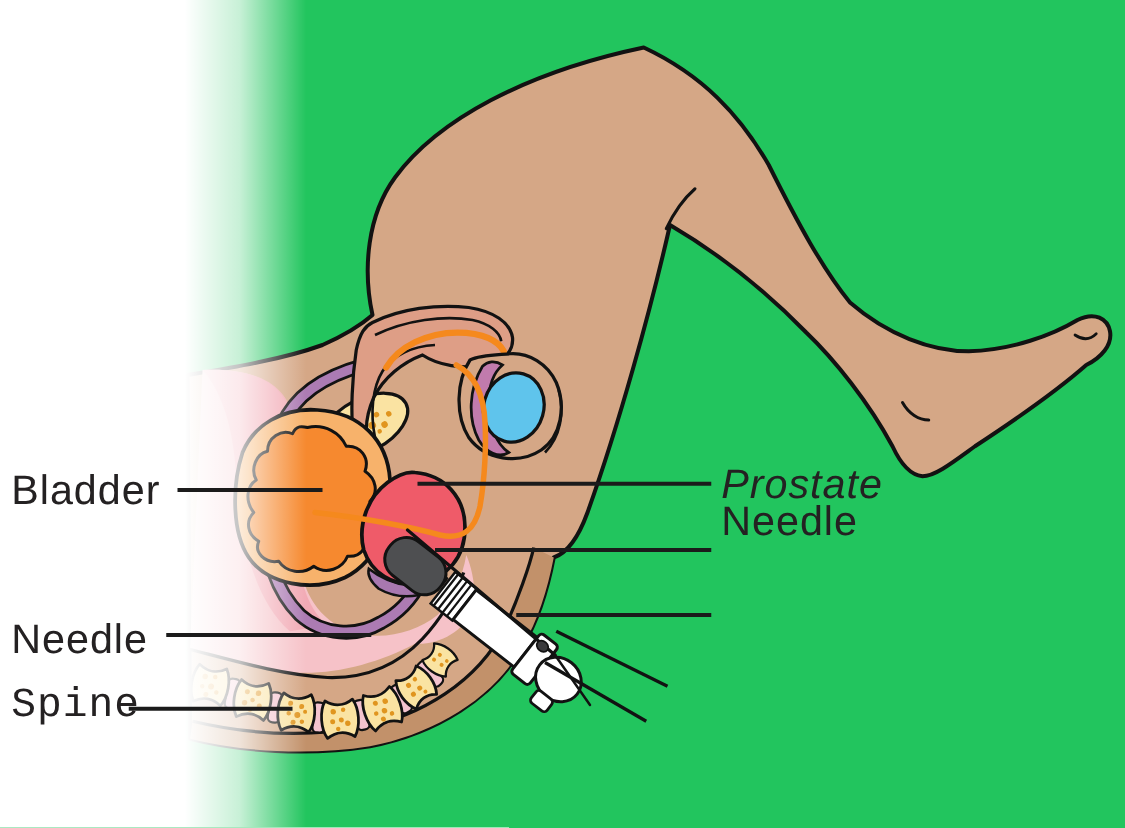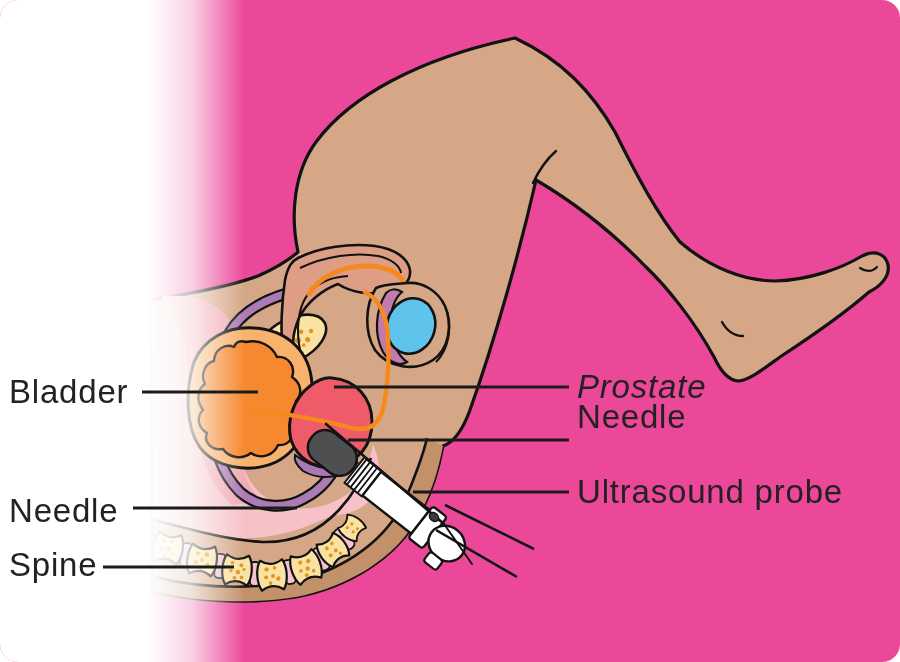--- a/index.html
+++ b/index.html
@@ -1,19 +1,18 @@
 <!DOCTYPE html>
 <html style="--c-label_text: #242122; --c-leader_line: #1b1b1b; --c-outline: #121212; --c-skin: #D5A786; --c-skin_shadow: #C2916A; --c-rectum_pink: #F6C2C8; --c-rectum_pink_deep: #F2A7B3; --c-bladder_wall: #F7B26B; --c-bladder: #F6892F; --c-prostate: #EF5B69; --c-prostate_duct: #A878B0; --c-bone: #FAE3A2; --c-bone_speckle: #E0951F; --c-disc: #F4C3CF; --c-testicle: #5FC4EC; --c-epididymis: #C17BAD; --c-duct_purple: #AC7BB3; --c-urethra_orange: #F5891D; --c-penis_skin: #DE9E86; --c-probe_gray: #4E4F51; --c-probe_white: #FFFFFF;"><head>
 <meta charset="utf-8">
 <style>
   html,body{margin:0;padding:0;background:#fff;}
   .stage{
-    position:relative;width:900px;height:662px;overflow:hidden;background:#ec4899;
+    position:relative;width:900px;height:662px;overflow:hidden;background:#22c55e;
     font-family:"Liberation Sans",sans-serif;
-    border-radius:18px;
   }
   .stage svg{position:absolute;left:0;top:0;}
   .label{
     position:absolute;
     font:400 33px/34px "Liberation Sans",sans-serif;
     letter-spacing:0.8px;
     color:var(--c-label_text,#242122);
     white-space:nowrap;
     user-select:none;
   }
@@ -283,18 +282,17 @@
     <line x1="133" y1="508" x2="297" y2="508"></line>
     <line x1="103" y1="567" x2="234" y2="567"></line>
     <line x1="334" y1="387" x2="569" y2="387"></line>
     <line x1="348" y1="440" x2="569" y2="440"></line>
     <line x1="413" y1="492" x2="569" y2="492"></line>
   </g>
 </svg>
 
   <div class="label" style="left:9px;top:375px;">Bladder</div>
   <div class="label" style="left:9px;top:494px;">Needle</div>
-  <div class="label" style="left:9px;top:548px;">Spine</div>
+  <div class="label" style="left:9px;top:548px;font-family:Liberation Mono, monospace;">Spine</div>
   <div class="label" style="left:577px;top:370px;font-style:italic;">Prostate</div>
   <div class="label" style="left:577px;top:400px;">Needle</div>
-  <div class="label" style="left:577px;top:475px;">Ultrasound probe</div>
 
 </div>
 
 </body></html>

